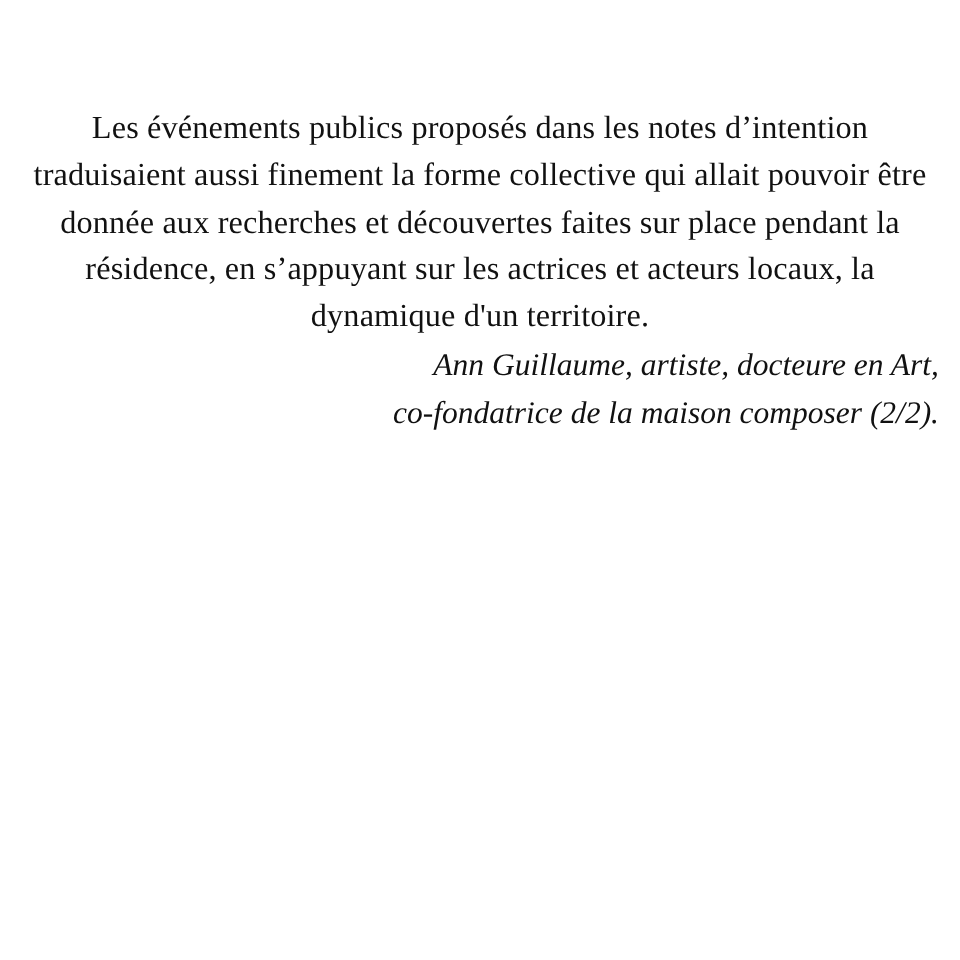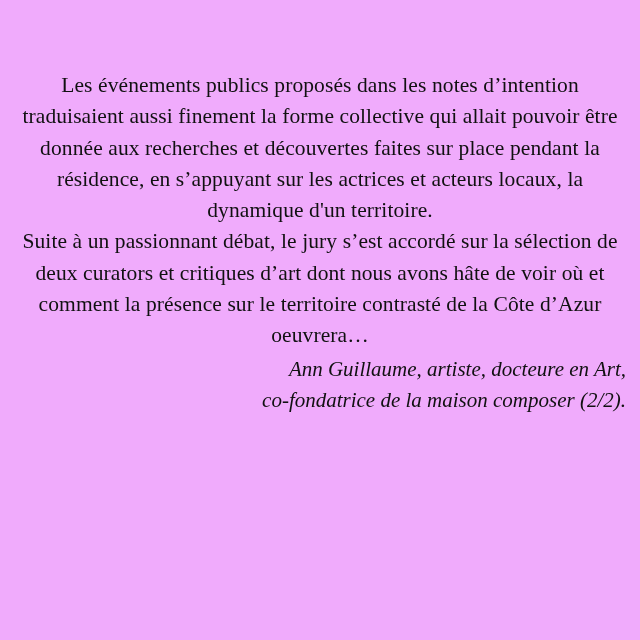--- a/index.html
+++ b/index.html
@@ -12,21 +12,21 @@
     background: #9bf0b4;
     font-family: "Liberation Serif", serif;
     color: #111111;
     overflow: hidden;
   }
   .page {
     width: 640px;
     height: 640px;
     box-sizing: border-box;
     padding: 70px 14px 0 14px;
-    background: #f0abfc;
+    background: #ffffff;
     display: block;
   }
   .body-text {
     font-size: 21.5px;
     line-height: 1.455;
     text-align: center;
     letter-spacing: 0.1px;
   }
   .para {
     margin: 0;
@@ -42,19 +42,18 @@
   .sig-line {
     display: block;
   }
 </style>
 </head>
 <body>
 
 <div class="page">
   <div class="body-text">
     <p class="para">Les événements publics proposés dans les notes d’intention traduisaient aussi finement la forme collective qui allait pouvoir être donnée aux recherches et découvertes faites sur place pendant la résidence, en s’appuyant sur les actrices et acteurs locaux, la dynamique d'un territoire.</p>
-    <p class="para">Suite à un passionnant débat, le jury s’est accordé sur la sélection de deux curators et critiques d’art dont nous avons hâte de voir où et comment la présence sur le territoire contrasté de la Côte d’Azur oeuvrera…</p>
   </div>
   <div class="signature">
     <span class="sig-line">Ann Guillaume, artiste, docteure en Art,</span>
     <span class="sig-line">co-fondatrice de la maison composer (2/2).</span>
   </div>
 </div>
 
 </body></html>

